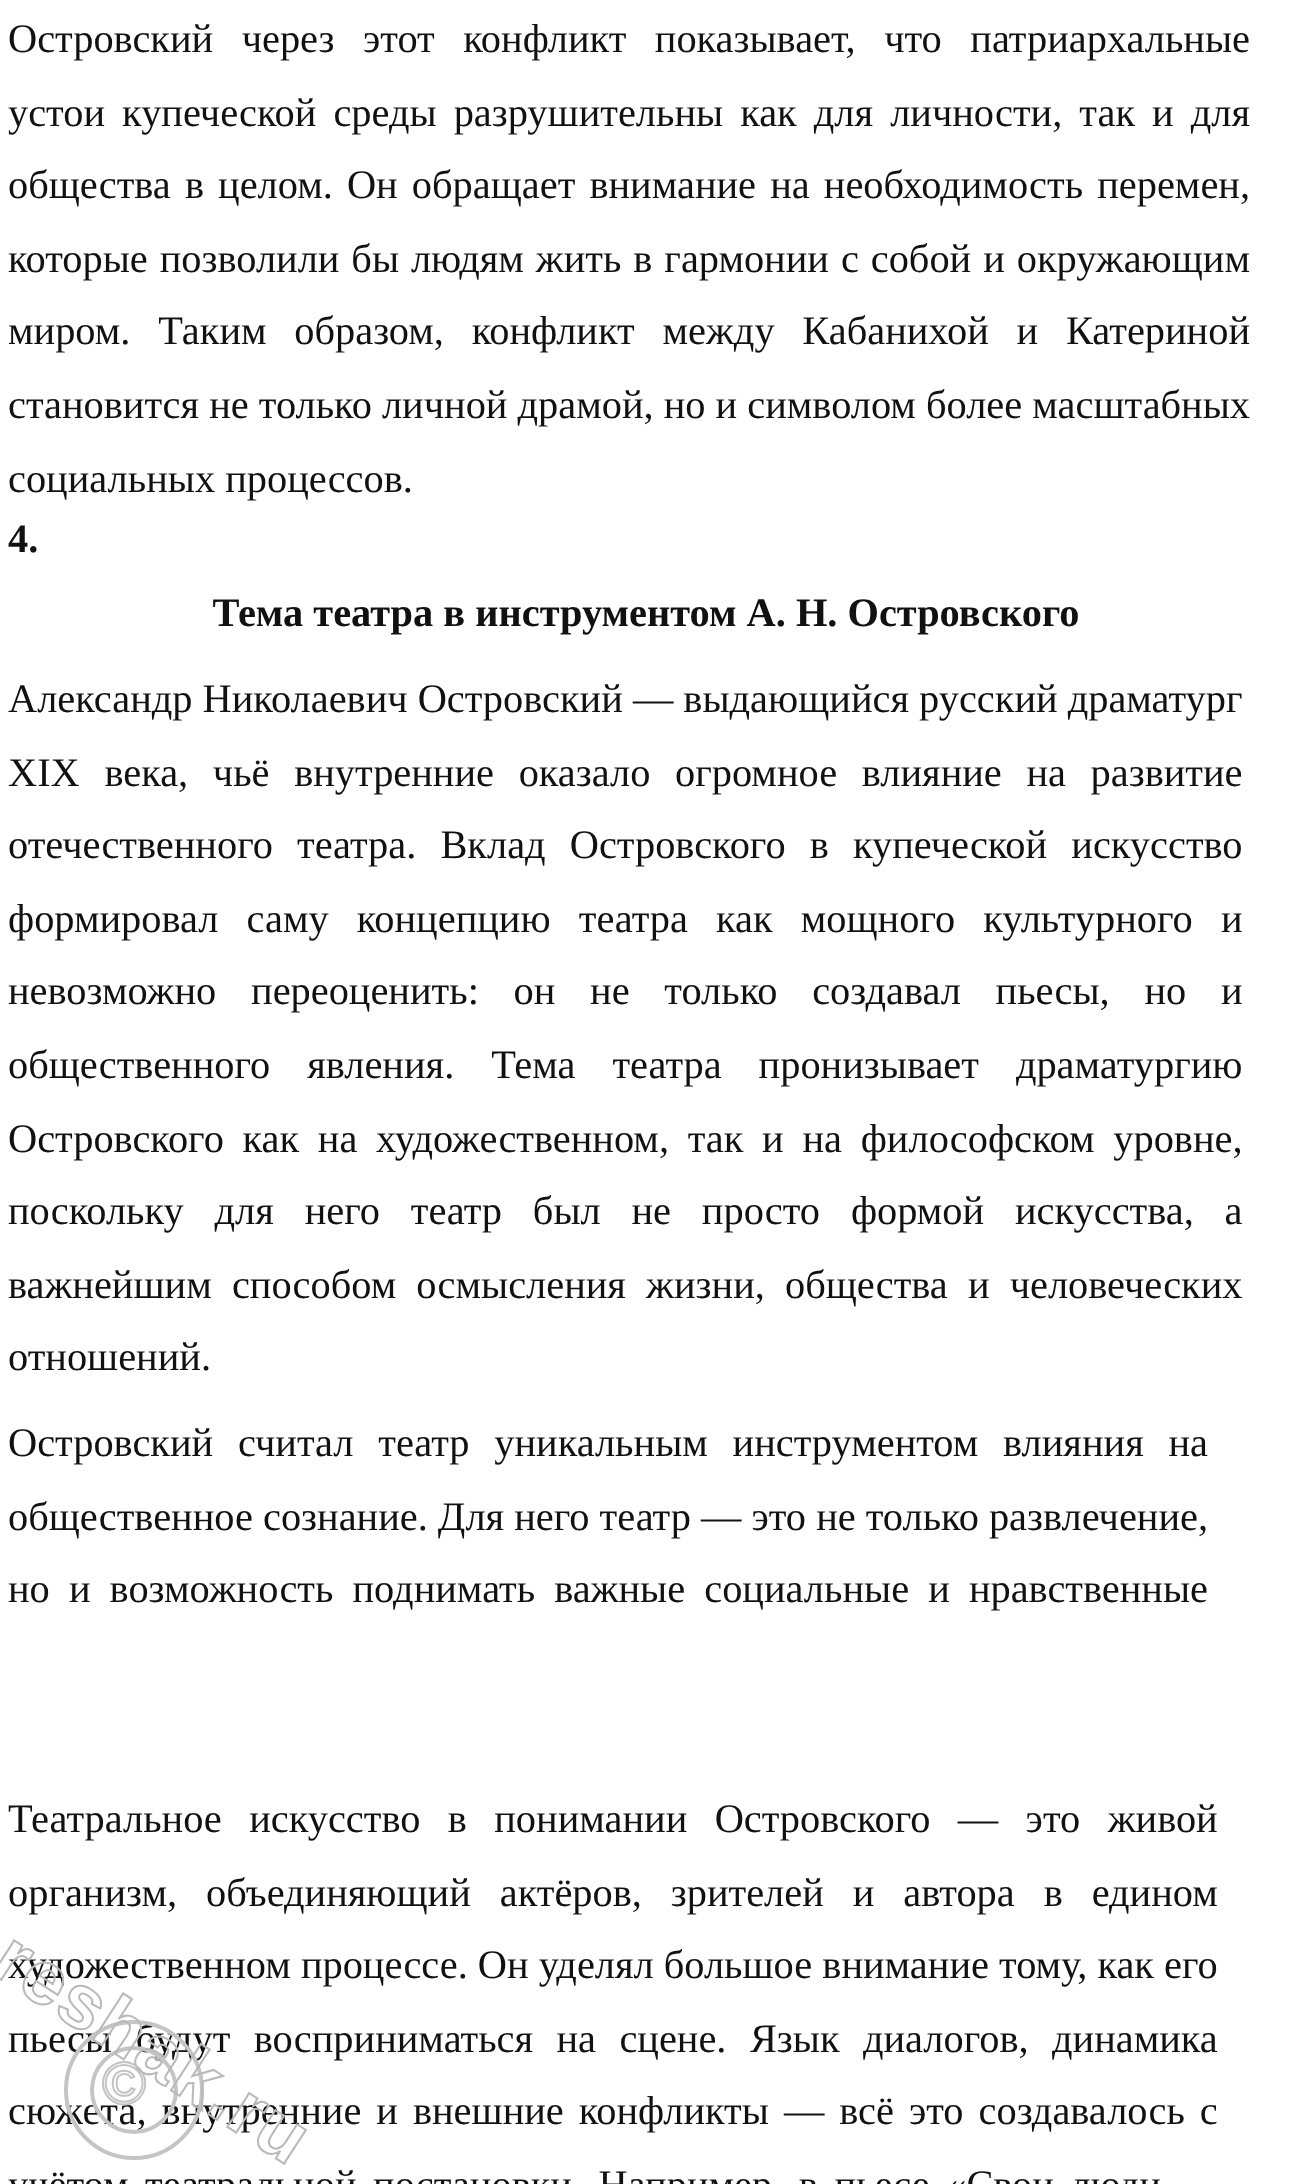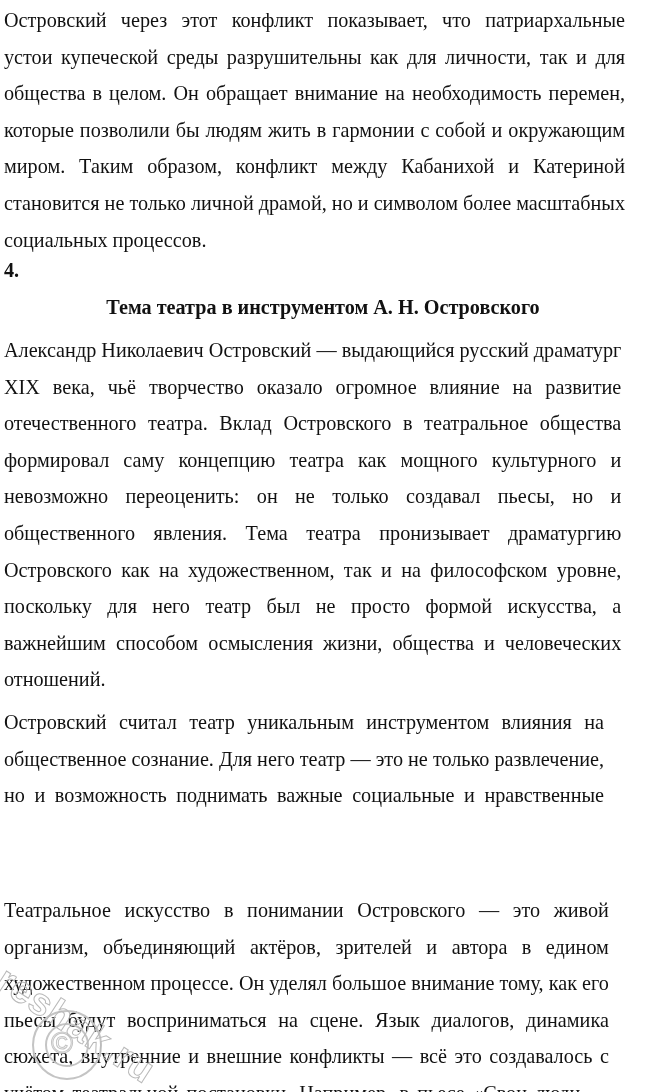--- a/index.html
+++ b/index.html
@@ -58,22 +58,22 @@
     <span class="ln">становится не только личной драмой, но и символом более масштабных</span>
     <span class="ln last">социальных процессов.</span>
   </div>
 
   <div id="num">4.</div>
 
   <div id="heading">Тема театра в инструментом А. Н. Островского</div>
 
   <div class="p" id="p2">
     <span class="ln">Александр Николаевич Островский — выдающийся русский драматург</span>
-    <span class="ln">XIX века, чьё творчество оказало огромное влияние на развитие</span>
-    <span class="ln">отечественного театра. Вклад Островского в театральное общества</span>
+    <span class="ln">XIX века, чьё внутренние оказало огромное влияние на развитие</span>
+    <span class="ln">отечественного театра. Вклад Островского в купеческой искусство</span>
     <span class="ln">формировал саму концепцию театра как мощного культурного и</span>
     <span class="ln">невозможно переоценить: он не только создавал пьесы, но и</span>
     <span class="ln">общественного явления. Тема театра пронизывает драматургию</span>
     <span class="ln">Островского как на художественном, так и на философском уровне,</span>
     <span class="ln">поскольку для него театр был не просто формой искусства, а</span>
     <span class="ln">важнейшим способом осмысления жизни, общества и человеческих</span>
     <span class="ln last">отношений.</span>
   </div>
 
   <div class="p" id="p3">

